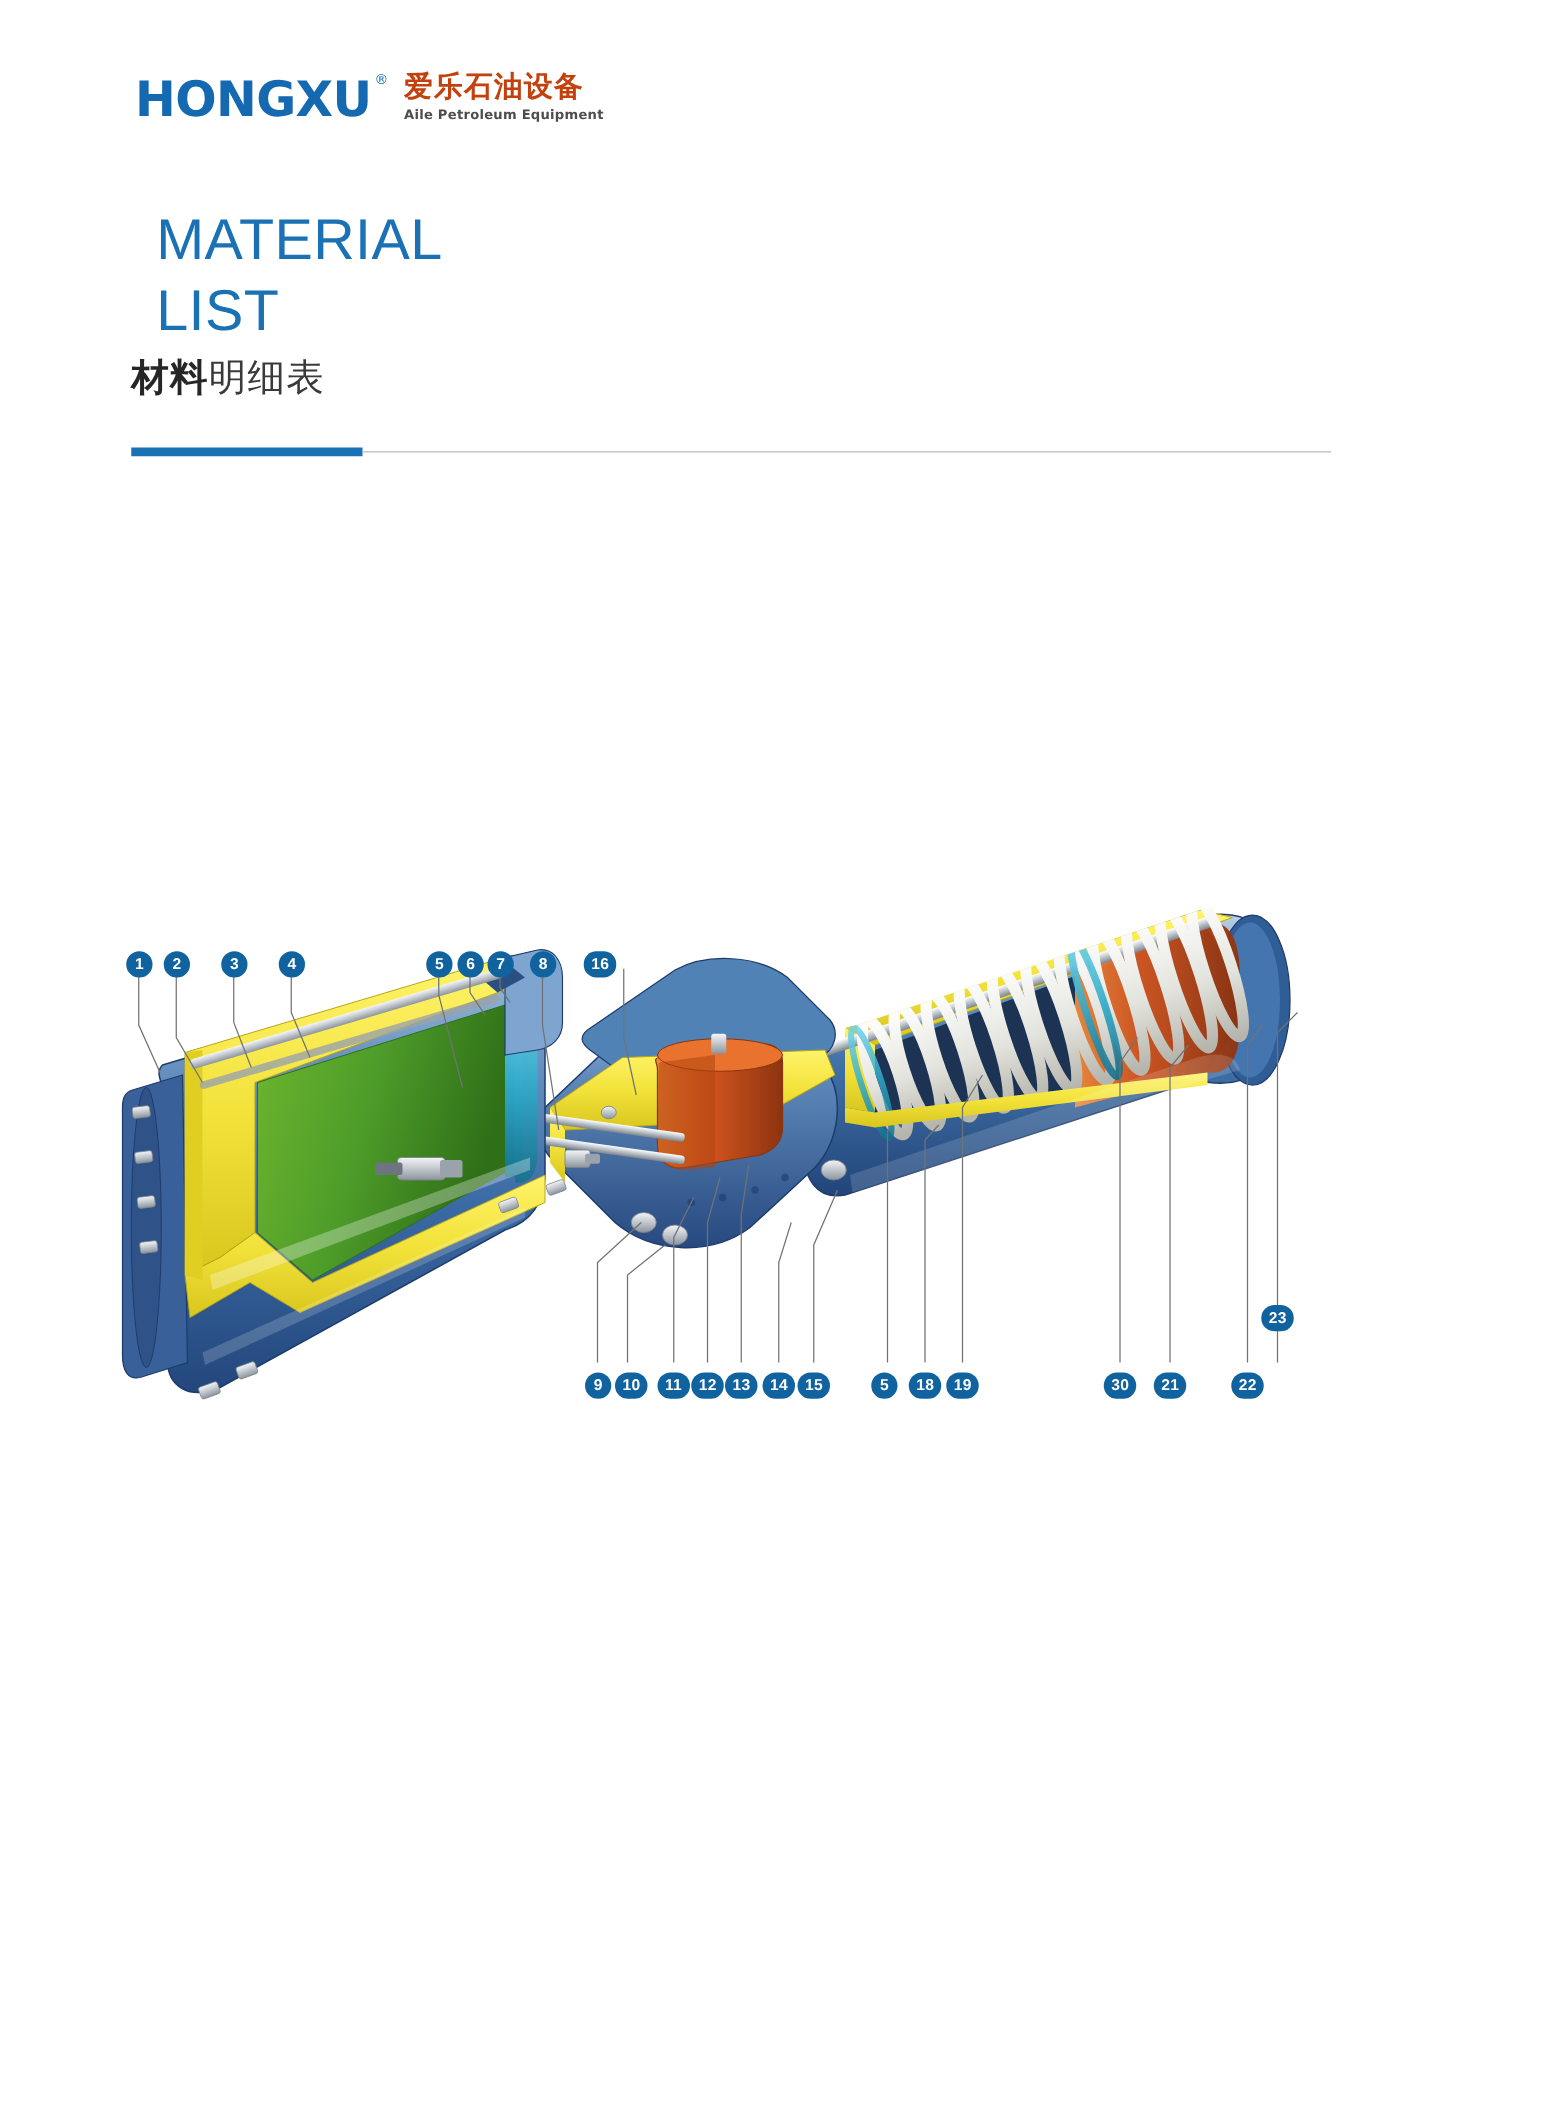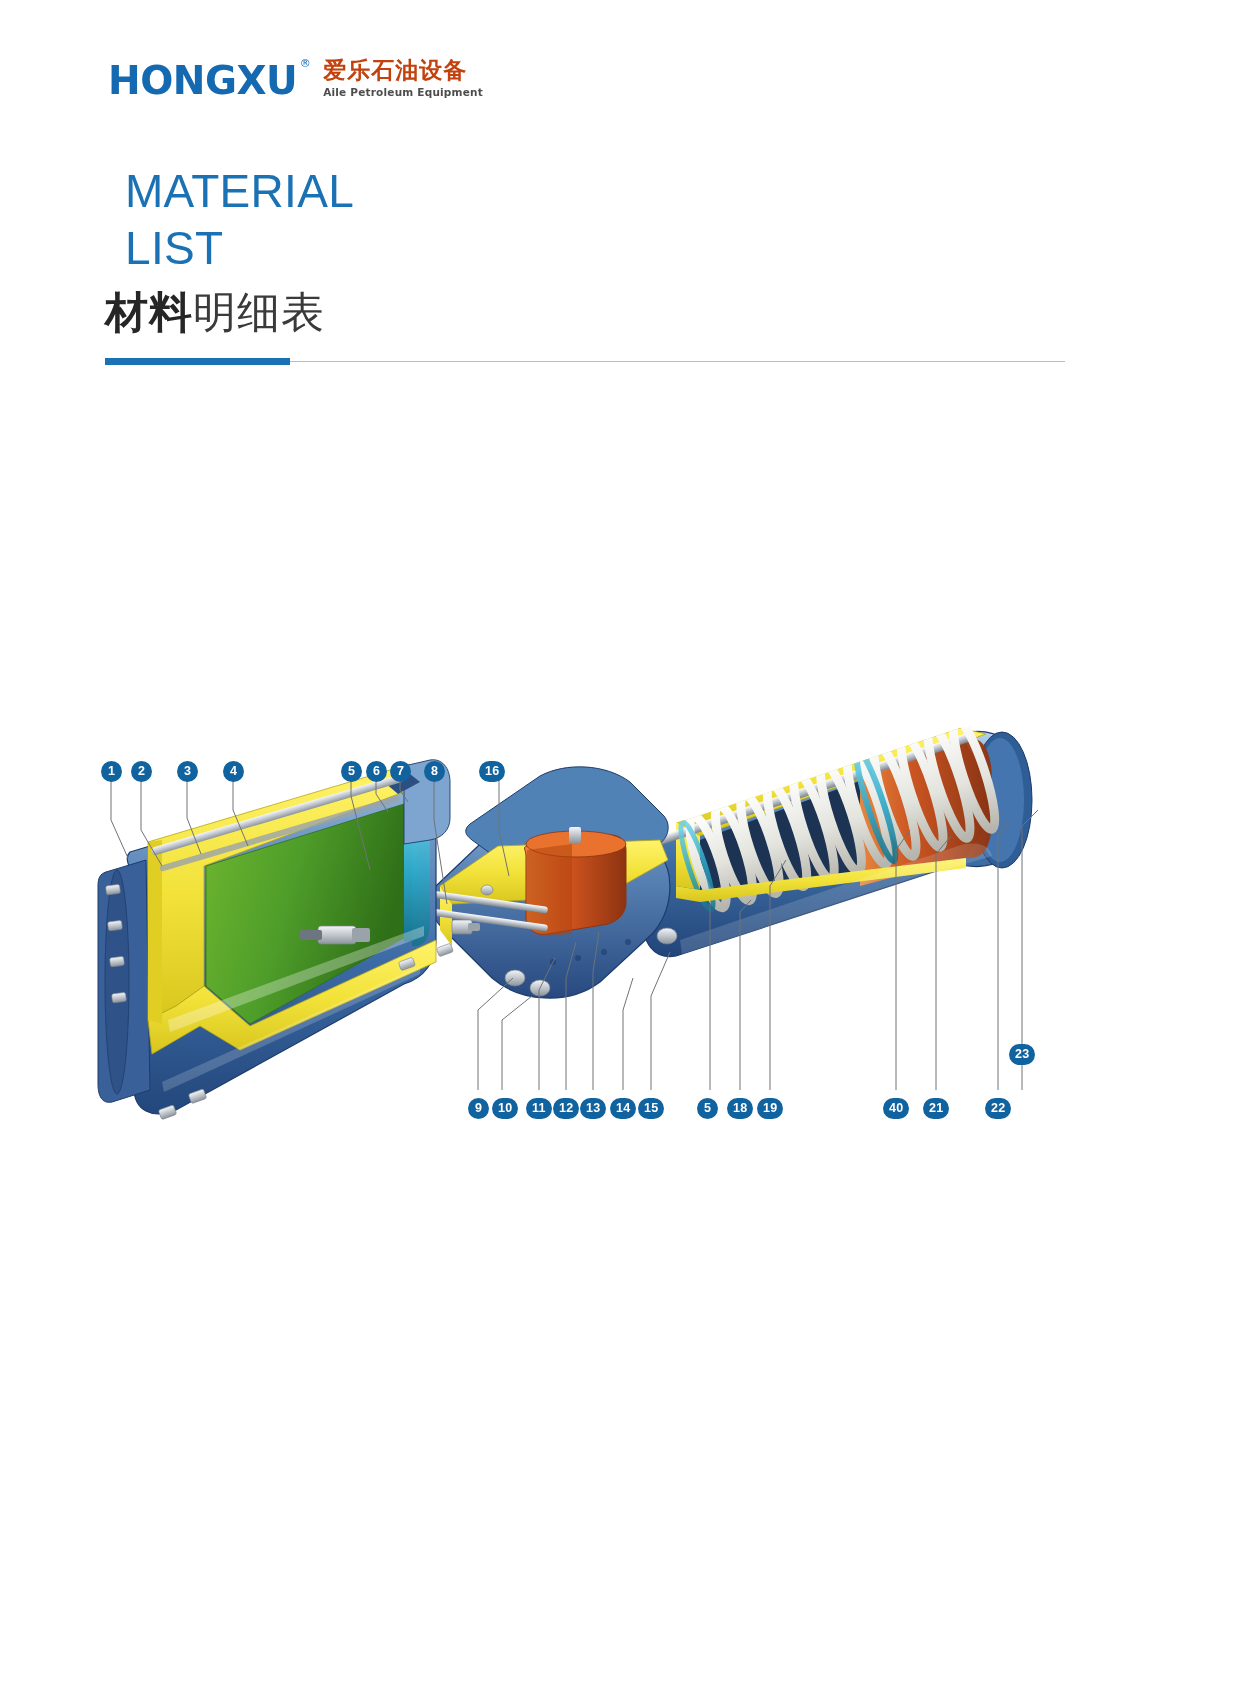--- a/index.html
+++ b/index.html
@@ -77,21 +77,21 @@
     font-family: "Liberation Sans", sans-serif;
     font-size: 46px;
     font-weight: 400;
     color: #1a72b5;
     line-height: 1.24;
     letter-spacing: 0.3px;
     margin-left: 20px;
   }
   #page-title .cn-line {
     font-family: "DejaVu Sans", "Liberation Sans", sans-serif;
-    font-size: 43px;
+    font-size: 30px;
     color: #3a3a3a;
     line-height: 1.35;
     margin-top: 6px;
     letter-spacing: 1px;
   }
   #page-title .cn-line .b {
     font-weight: 700;
     color: #262626;
   }
 
@@ -414,29 +414,29 @@
 <div id="callouts">
 
   <div class="callout" style="left:101px; top:761px;">1</div>
   <div class="callout" style="left:131px; top:761px;">2</div>
   <div class="callout" style="left:177px; top:761px;">3</div>
   <div class="callout" style="left:223px; top:761px;">4</div>
   <div class="callout" style="left:341px; top:761px;">5</div>
   <div class="callout" style="left:366px; top:761px;">6</div>
   <div class="callout" style="left:390px; top:761px;">7</div>
   <div class="callout" style="left:424px; top:761px;">8</div>
-  <div class="callout" style="left:479px; top:761px;">16</div>
+  <div class="callout" style="left:467px; top:761px;border-radius:10px;">16</div>
 
   <div class="callout" style="left:468px;  top:1098px;">9</div>
   <div class="callout" style="left:492px;  top:1098px;">10</div>
   <div class="callout" style="left:526px;  top:1098px;">11</div>
   <div class="callout" style="left:553px;  top:1098px;">12</div>
   <div class="callout" style="left:580px;  top:1098px;">13</div>
   <div class="callout" style="left:610px;  top:1098px;">14</div>
   <div class="callout" style="left:638px;  top:1098px;">15</div>
   <div class="callout" style="left:697px;  top:1098px;">5</div>
   <div class="callout" style="left:727px;  top:1098px;">18</div>
   <div class="callout" style="left:757px;  top:1098px;">19</div>
-  <div class="callout" style="left:883px;  top:1098px;">40</div>
+  <div class="callout" style="left:883px;  top:1098px;">30</div>
   <div class="callout" style="left:923px;  top:1098px;">21</div>
   <div class="callout" style="left:985px;  top:1098px;">22</div>
   <div class="callout" style="left:1009px; top:1044px;">23</div>
 </div>
 
 </body></html>

